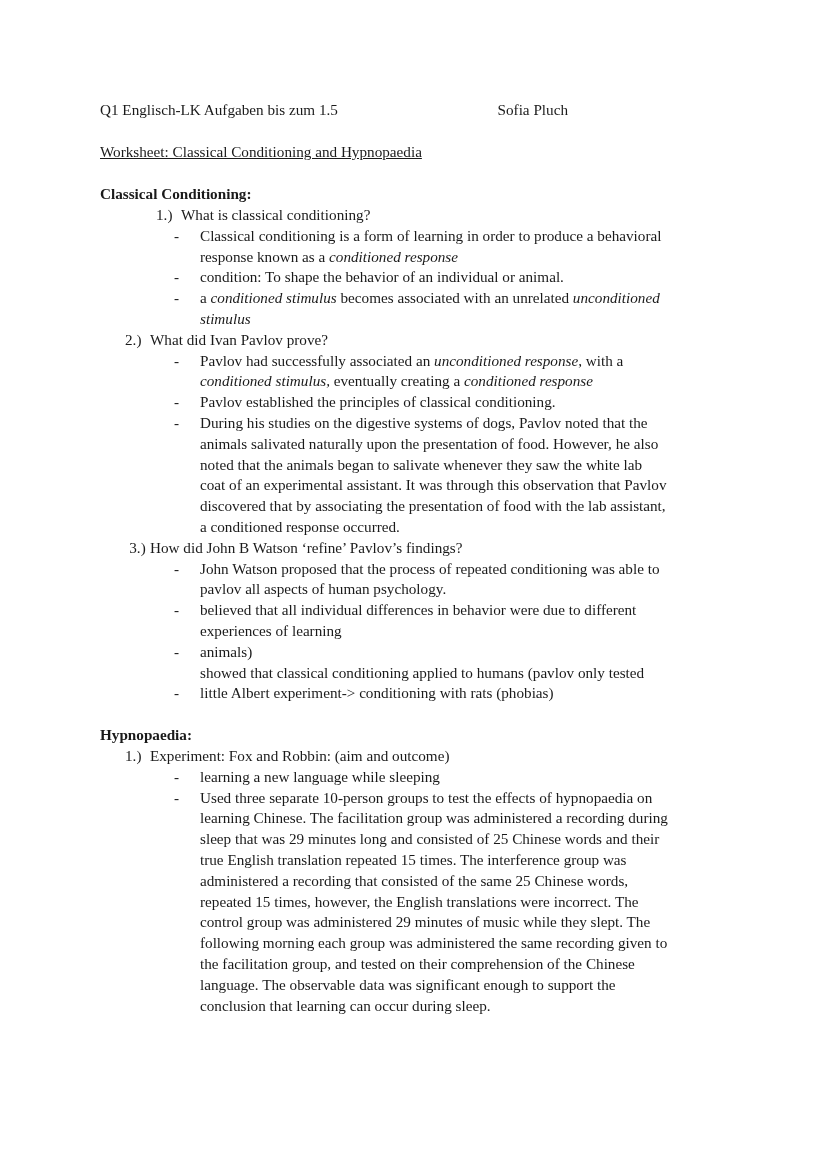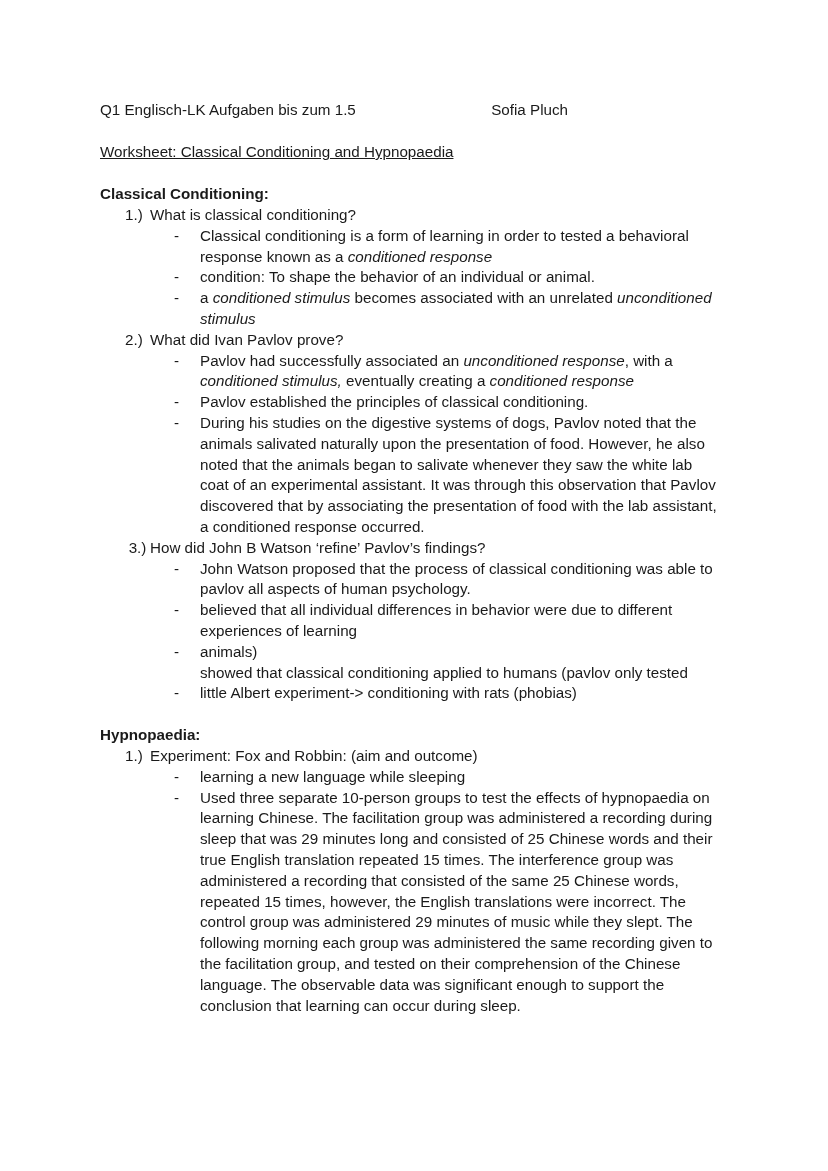--- a/index.html
+++ b/index.html
@@ -14,20 +14,21 @@
       overflow: hidden;
       font-family: "Liberation Sans", sans-serif;
       color: #1a1a1a;
       font-size: 15.2px;
     }
     .page {
       position: absolute;
       left: 0; top: 0;
       width: 672px;
       height: 1171px;
+      font-family: Liberation Serif, serif;
     }
     .header-left {
       position: absolute;
       left: 100px;
       top: 100px;
       line-height: 20px;
     }
     .header-right {
       position: absolute;
       right: 104px;
@@ -82,24 +83,24 @@
   </style>
 </head>
 <body>
 
 <div class="page">
   <div class="header-left">Q1 Englisch-LK Aufgaben bis zum 1.5</div>
   <div class="header-right">Sofia Pluch</div>
   <div class="ws-title">Worksheet: Classical Conditioning and Hypnopaedia</div>
   <div id="content">
       <div class="section-heading" style="top: 184px;">Classical Conditioning:</div>
-      <div class="question" style="top: 205px;"><span class="num">1.)</span><span class="qtext">What is classical conditioning?</span></div>
+      <div class="question" style="top: 205px; margin-left: 31px;"><span class="num">1.)</span><span class="qtext">What is classical conditioning?</span></div>
       <div class="bullet" style="top: 225.8px;">
         <span class="dash">-</span>
-        <div class="text"><span class="line"><span>Classical conditioning is a form of learning in order to tested a behavioral</span></span><span class="line"><span>response known as a </span><em>conditioned response</em></span></div>
+        <div class="text"><span class="line"><span>Classical conditioning is a form of learning in order to produce a behavioral</span></span><span class="line"><span>response known as a </span><em>conditioned response</em></span></div>
       </div>
       <div class="bullet" style="top: 267.4px;">
         <span class="dash">-</span>
         <div class="text"><span class="line"><span>condition: To shape the behavior of an individual or animal.</span></span></div>
       </div>
       <div class="bullet" style="top: 288.2px;">
         <span class="dash">-</span>
         <div class="text"><span class="line"><span>a </span><em>conditioned stimulus</em><span> becomes associated with an unrelated </span><em>unconditioned</em></span><span class="line"><em>stimulus</em></span></div>
       </div>
       <div class="question" style="top: 329.8px;"><span class="num">2.)</span><span class="qtext">What did Ivan Pavlov prove?</span></div>
@@ -111,21 +112,21 @@
         <span class="dash">-</span>
         <div class="text"><span class="line"><span>Pavlov established the principles of classical conditioning.</span></span></div>
       </div>
       <div class="bullet" style="top: 413px;">
         <span class="dash">-</span>
         <div class="text"><span class="line"><span>During his studies on the digestive systems of dogs, Pavlov noted that the</span></span><span class="line"><span>animals salivated naturally upon the presentation of food. However, he also</span></span><span class="line"><span>noted that the animals began to salivate whenever they saw the white lab</span></span><span class="line"><span>coat of an experimental assistant. It was through this observation that Pavlov</span></span><span class="line"><span>discovered that by associating the presentation of food with the lab assistant,</span></span><span class="line"><span>a conditioned response occurred.</span></span></div>
       </div>
       <div class="question" style="top: 537.8px; text-align: center;"><span class="num">3.)</span><span class="qtext">How did John B Watson ‘refine’ Pavlov’s findings?</span></div>
       <div class="bullet" style="top: 558.6px;">
         <span class="dash">-</span>
-        <div class="text"><span class="line"><span>John Watson proposed that the process of classical conditioning was able to</span></span><span class="line"><span>pavlov all aspects of human psychology.</span></span></div>
+        <div class="text"><span class="line"><span>John Watson proposed that the process of repeated conditioning was able to</span></span><span class="line"><span>pavlov all aspects of human psychology.</span></span></div>
       </div>
       <div class="bullet" style="top: 600.2px;">
         <span class="dash">-</span>
         <div class="text"><span class="line"><span>believed that all individual differences in behavior were due to different</span></span><span class="line"><span>experiences of learning</span></span></div>
       </div>
       <div class="bullet" style="top: 641.8px;">
         <span class="dash">-</span>
         <div class="text"><span class="line"><span>animals)</span></span><span class="line"><span>showed that classical conditioning applied to humans (pavlov only tested</span></span></div>
       </div>
       <div class="bullet" style="top: 683.4px;">

